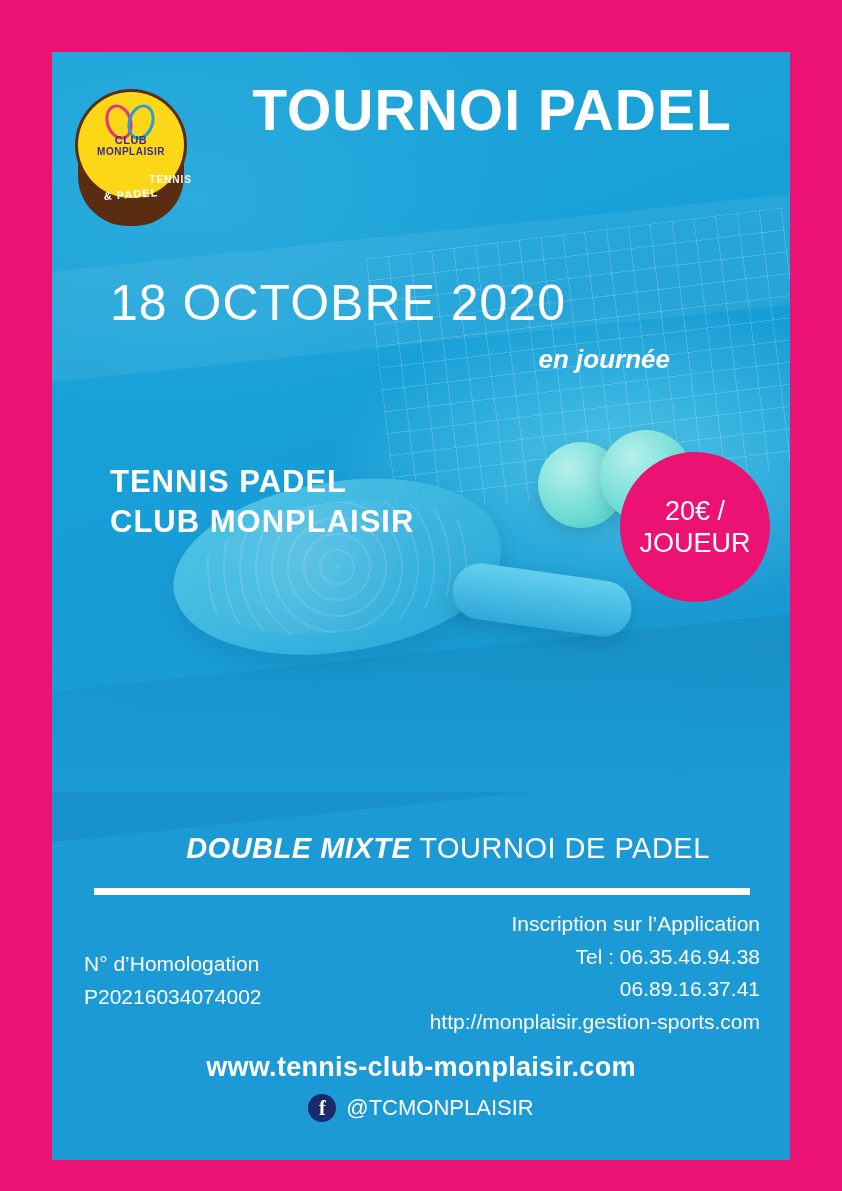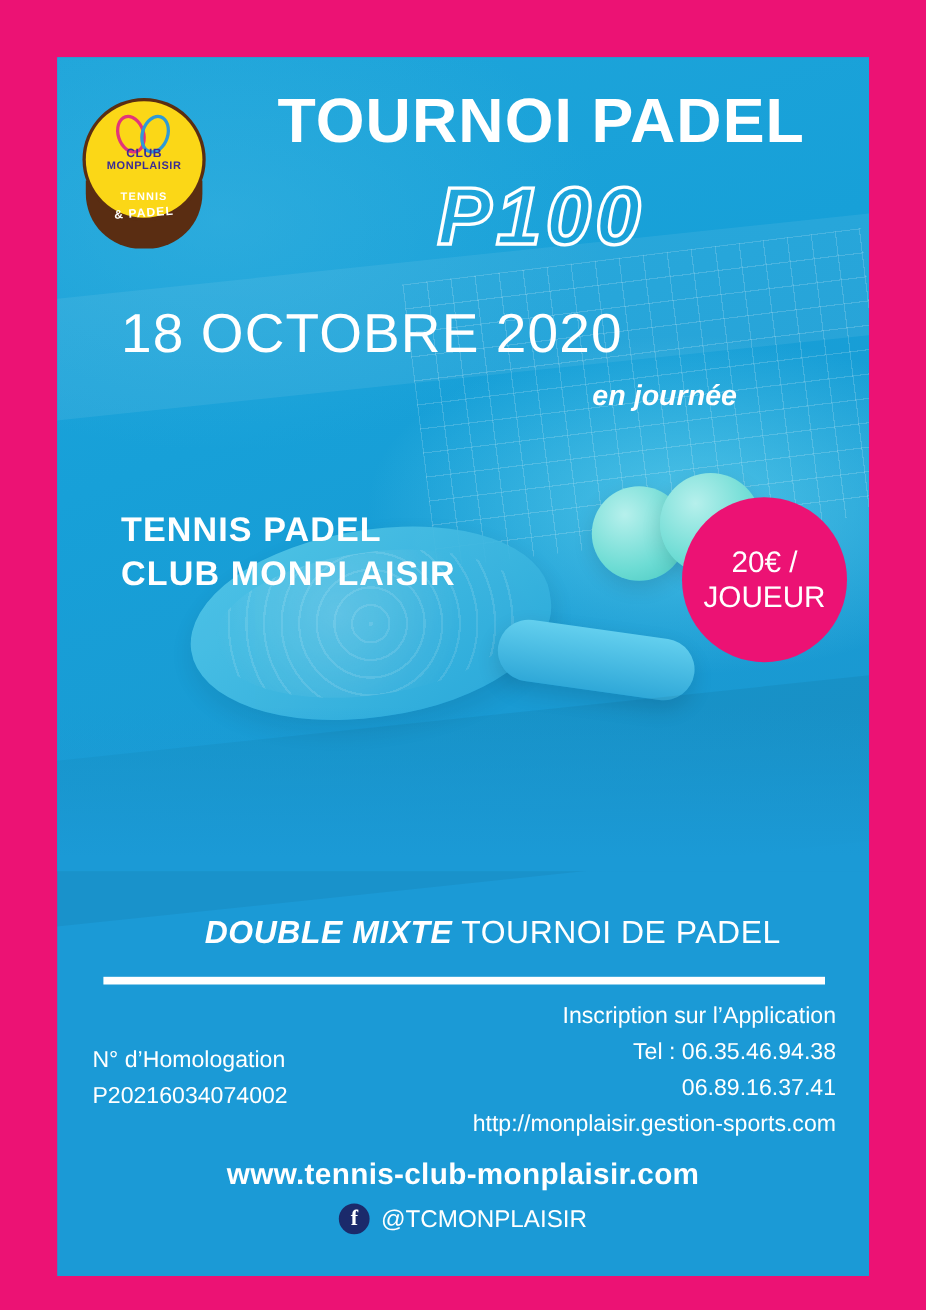--- a/index.html
+++ b/index.html
@@ -159,21 +159,21 @@
     text-align: center;
     font-size: 10px;
     font-weight: bold;
     color: #3b2c96;
     letter-spacing: 0.5px;
   }
   .logo-txt3 {
     position: absolute;
     left: 0; top: 92px;
     width: 122px;
-    text-align: center;
+    text-align: right;
     font-size: 10px;
     font-weight: bold;
     color: #ffffff;
     letter-spacing: 1px;
   }
   .logo-txt4 {
     position: absolute;
     left: 0; top: 106px;
     width: 122px;
     text-align: center;
@@ -375,21 +375,20 @@
         <div class="logo-r a"></div>
         <div class="logo-r b"></div>
       </div>
       <div class="logo-txt1">CLUB</div>
       <div class="logo-txt2">MONPLAISIR</div>
       <div class="logo-txt3">TENNIS</div>
       <div class="logo-txt4">&amp; PADEL</div>
     </div>
 
     <div class="title">TOURNOI PADEL</div>
-    <div class="subtitle">P100</div>
     <div class="date">18 OCTOBRE 2020</div>
     <div class="daypart">en journée</div>
 
     <div class="club1">TENNIS PADEL</div>
     <div class="club2">CLUB MONPLAISIR</div>
 
     <div class="price-badge">
       <span>20€ /</span>
       <span>JOUEUR</span>
     </div>

